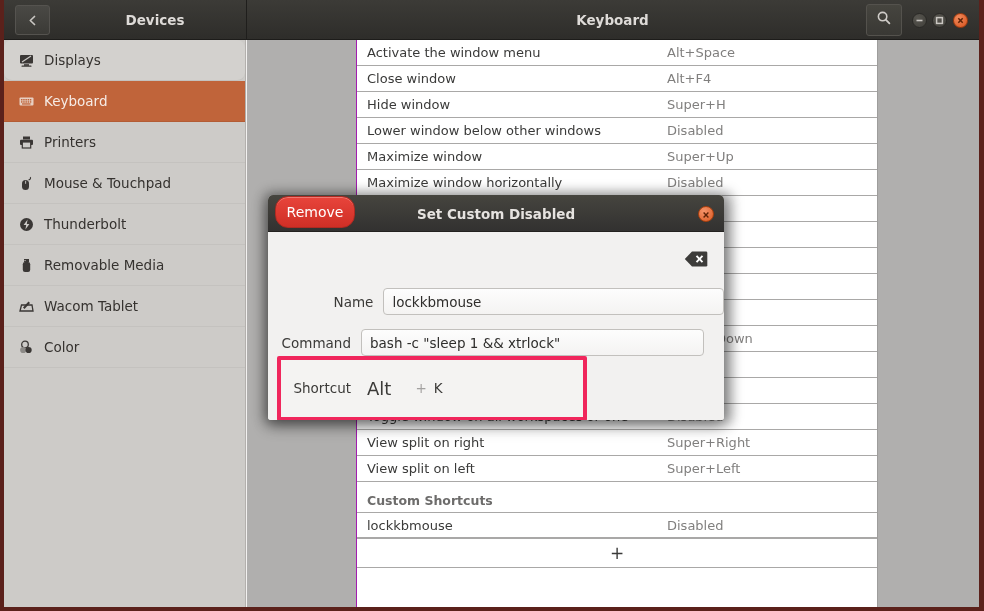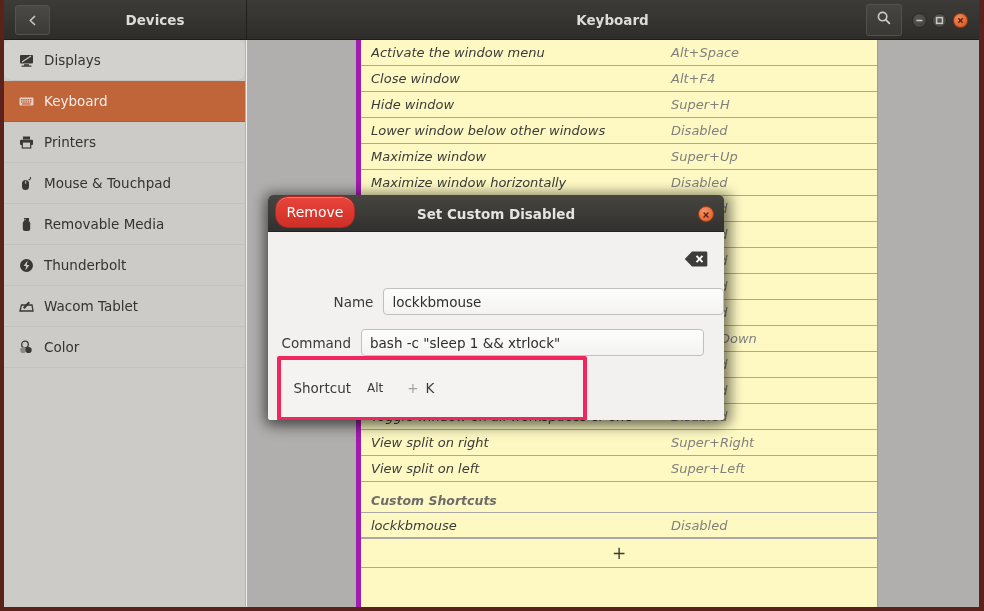--- a/index.html
+++ b/index.html
@@ -61,21 +61,21 @@
   .side-item .ico{ width:26px; display:flex; align-items:center; justify-content:flex-start; }
   .side-item.first{ background:#d3d1ce;border-radius:8px; }
   .side-item.active{ background:#c0643a; color:#f6ece6; border-bottom-color:#b35c35; }
   
   .content{
     position:absolute; left:243px; top:40px; right:0; bottom:0;
     background:#b0afae;
   }
   .sc-list{
     position:absolute; left:109px; top:0; width:522px; bottom:0;
-    background:#fef9c3; border-left:5px solid #a21caf; border-right:1px solid #9e9d9c;font-style:italic;
+    background:#ffffff; border-left:1px solid #a21caf; border-right:1px solid #9e9d9c;
   }
   .sc-row{
     position:relative; height:26px; display:flex; align-items:center;
     padding:0 10px; font-size:13px; color:#3a3a39;
     border-bottom:1px solid #a9a8a7;
   }
   .sc-row .nm{ flex:0 0 300px; white-space:nowrap; overflow:hidden; }
   .sc-row .kv{ color:#807f7e; white-space:nowrap; }
   .sc-head{
     height:30px; display:flex; align-items:flex-end; padding:0 10px 4px 10px;
@@ -130,21 +130,21 @@
     font-size:13.5px; color:#2e2d2b;
   }
   .highlight-box{
     position:absolute; left:9px; top:124px; width:310px; height:65px;
     border:4px solid #f0265c; border-radius:2px; background:#f4f3f2;
   }
   .sc-field{
     position:absolute; left:0; right:0; top:128px; height:56px; display:flex; align-items:center;
   }
   .sc-field .lbl{ width:93px; text-align:right; padding-right:10px; font-size:13.5px; color:#3b3a38; }
-  .k-mod{ font-size:12px; color:#3b3a38; margin-left:6px; }
+  .k-mod{ font-size:18px; color:#3b3a38; margin-left:6px; }
   .k-plus{ font-size:13.5px; color:#a3a1a0; margin-left:24px; }
   .k-key{ font-size:13.5px; color:#3b3a38; margin-left:7px; }
   .clear-ic{ position:absolute; right:16px; top:18px; }
 </style>
 </head>
 <body>
 
 <div class="app-window">
 
   <div class="titlebar">
@@ -238,36 +238,36 @@
             <rect x="7.2" y="5.8" width=".9" height="3" fill="#cdcbc8"></rect>
             <path d="M10.5 5 C12.5 4.5 13 3 12.2 2.2" fill="none" stroke="#3a3735" stroke-width="1.1"></path>
           </svg>
       </span>
       <span>Mouse &amp; Touchpad</span>
     </div>
 
     <div class="side-item">
       <span class="ico">
         <svg width="17" height="17" viewBox="0 0 17 17">
+            <circle cx="8.5" cy="8.5" r="6.5" fill="#3a3735"></circle>
+            <path d="M9.6 3.6 L5.6 9.1 H8.2 L7.4 13.4 L11.4 7.9 H8.8 Z" fill="#cdcbc8"></path>
+          </svg>
+      </span>
+      <span>Thunderbolt</span>
+    </div>
+
+    <div class="side-item">
+      <span class="ico">
+        <svg width="17" height="17" viewBox="0 0 17 17">
             <rect x="6" y="2" width="5" height="3" fill="#3a3735"></rect>
             <rect x="4.8" y="5" width="7.4" height="10" rx="2.2" fill="#3a3735"></rect>
             <rect x="6.5" y="3" width="1.1" height="1.1" fill="#cdcbc8"></rect>
           </svg>
       </span>
       <span>Removable Media</span>
-    </div>
-
-    <div class="side-item">
-      <span class="ico">
-        <svg width="17" height="17" viewBox="0 0 17 17">
-            <circle cx="8.5" cy="8.5" r="6.5" fill="#3a3735"></circle>
-            <path d="M9.6 3.6 L5.6 9.1 H8.2 L7.4 13.4 L11.4 7.9 H8.8 Z" fill="#cdcbc8"></path>
-          </svg>
-      </span>
-      <span>Thunderbolt</span>
     </div>
 
     <div class="side-item">
       <span class="ico">
         <svg width="17" height="17" viewBox="0 0 17 17">
             <path d="M2 13 L3.5 7 H14 L15 13 Z" fill="none" stroke="#3a3735" stroke-width="1.3"></path>
             <path d="M5 9.5 L10.5 3.5 L12 5 L6.5 11 Z" fill="#3a3735"></path>
           </svg>
       </span>
       <span>Wacom Tablet</span>

